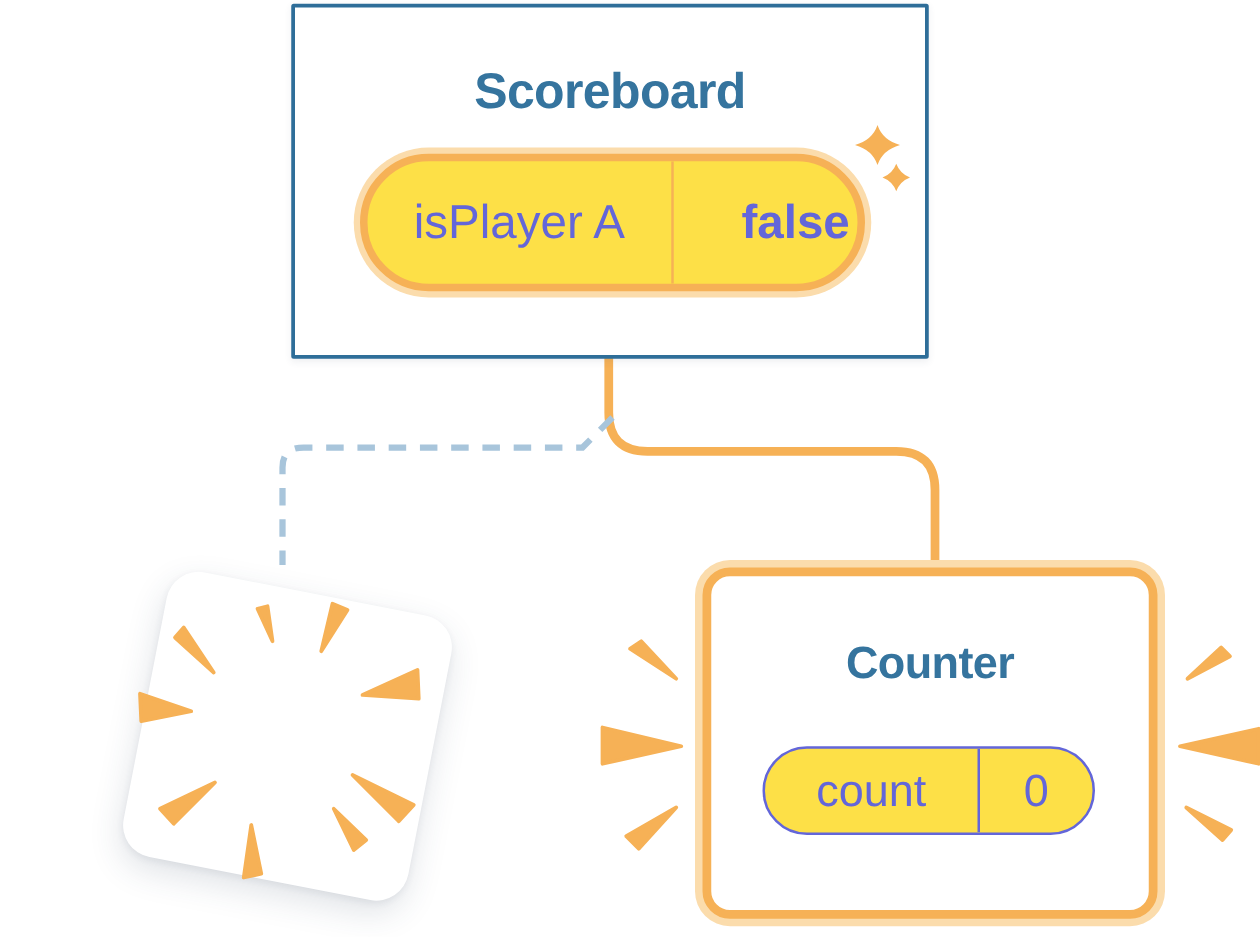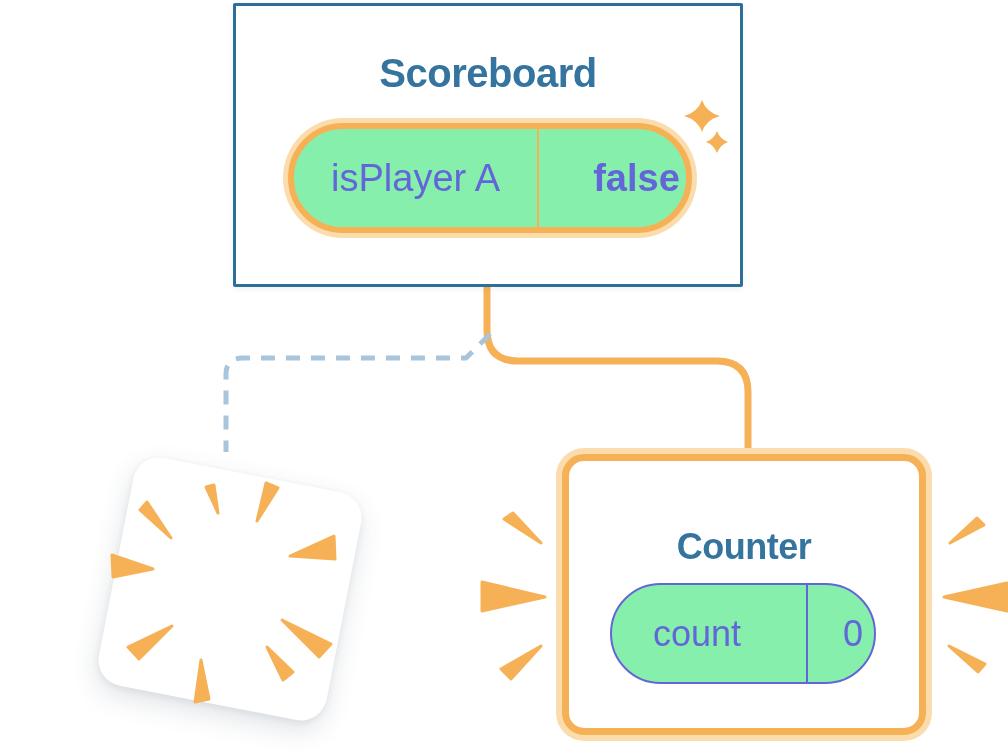--- a/index.html
+++ b/index.html
@@ -29,43 +29,42 @@
     position:absolute;left:114px;top:473px;width:232px;height:232px;
     background:#ffffff;border-radius:26px;transform:rotate(11deg);
     box-shadow:0 10px 26px rgba(45,70,95,.15), 0 2px 6px rgba(45,70,95,.08);
   }
 
   .card-title{
     position:absolute;left:0;width:100%;text-align:center;
     color:var(--title_blue);font-weight:600;letter-spacing:-.5px;
   }
   .scoreboard-card .card-title{top:45px;font-size:40px;}
-  .counter-card .card-title{top:48px;font-size:36px;margin-top:17px;}
+  .counter-card .card-title{top:48px;font-size:36px;}
 
   
   .state-pill{
     position:absolute;box-sizing:border-box;display:flex;align-items:stretch;
-    background:#86efac;border-radius:999px;overflow:hidden;
+    background:#fde047;border-radius:999px;overflow:hidden;
   }
   .pill-cell{display:flex;align-items:center;justify-content:center;color:var(--state_purple);}
   .pill-divider{width:2px;align-self:stretch;}
 
   .scoreboard-pill{
     left:52px;top:117px;width:404px;height:110px;
     border:6px solid var(--accent_orange);
     box-shadow:0 0 0 5px var(--halo_orange);
   }
   .scoreboard-pill .pill-name{flex:0 0 243px;font-size:38px;}
   .scoreboard-pill .pill-divider{background:var(--accent_orange);}
   .scoreboard-pill .pill-value{flex:1;font-size:38px;font-weight:bold;padding-left:48px;}
 
   .counter-pill{
-    left:41px;top:122px;width:266px;height:101px;
+    left:41px;top:136px;width:266px;height:71px;
     border:2px solid var(--state_purple);
-    gap:24px;
   }
   .counter-pill .pill-name{flex:0 0 170px;font-size:36px;}
   .counter-pill .pill-divider{background:var(--state_purple);}
   .counter-pill .pill-value{flex:1;font-size:36px;}
 
   
   .burst-ray{fill:var(--accent_orange);stroke:var(--accent_orange);stroke-width:3;stroke-linejoin:round;}
   .sparkle{fill:var(--accent_orange);}
 </style>
 </head>

